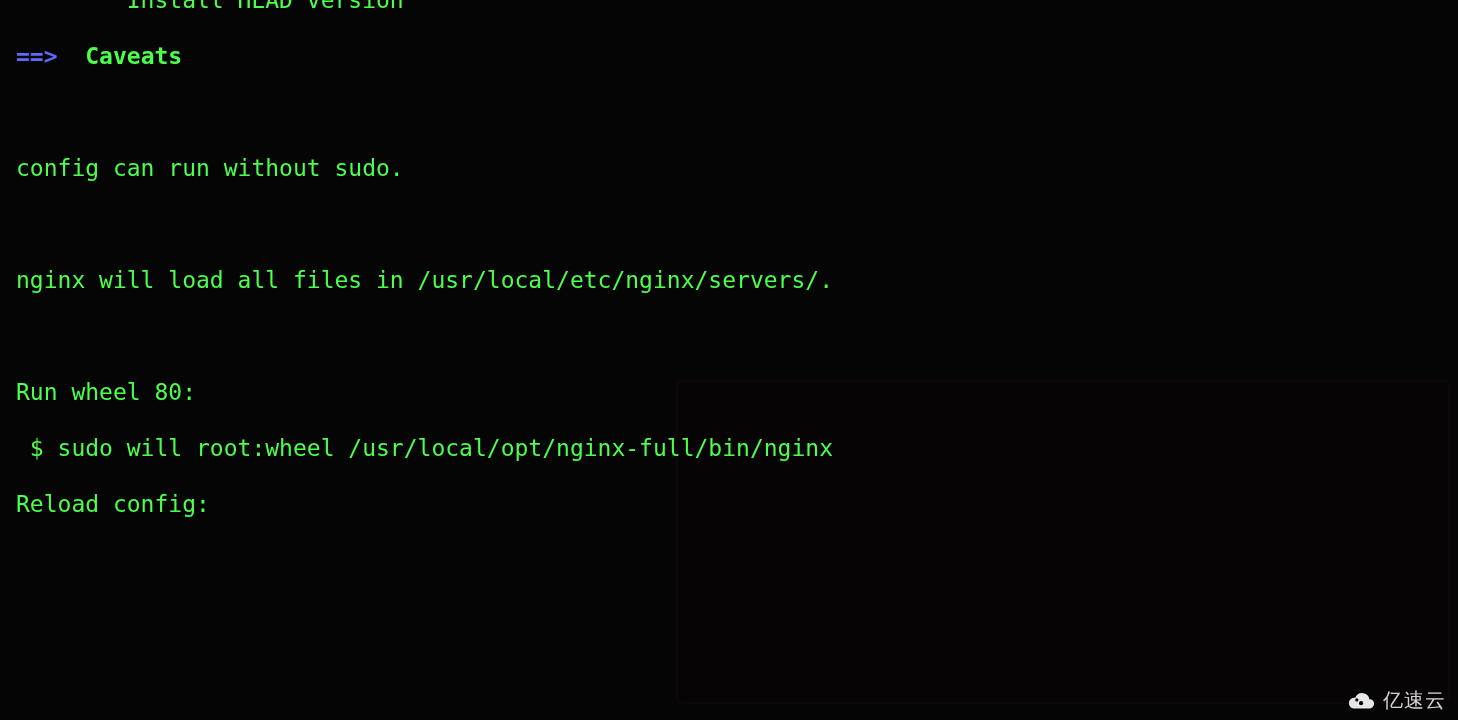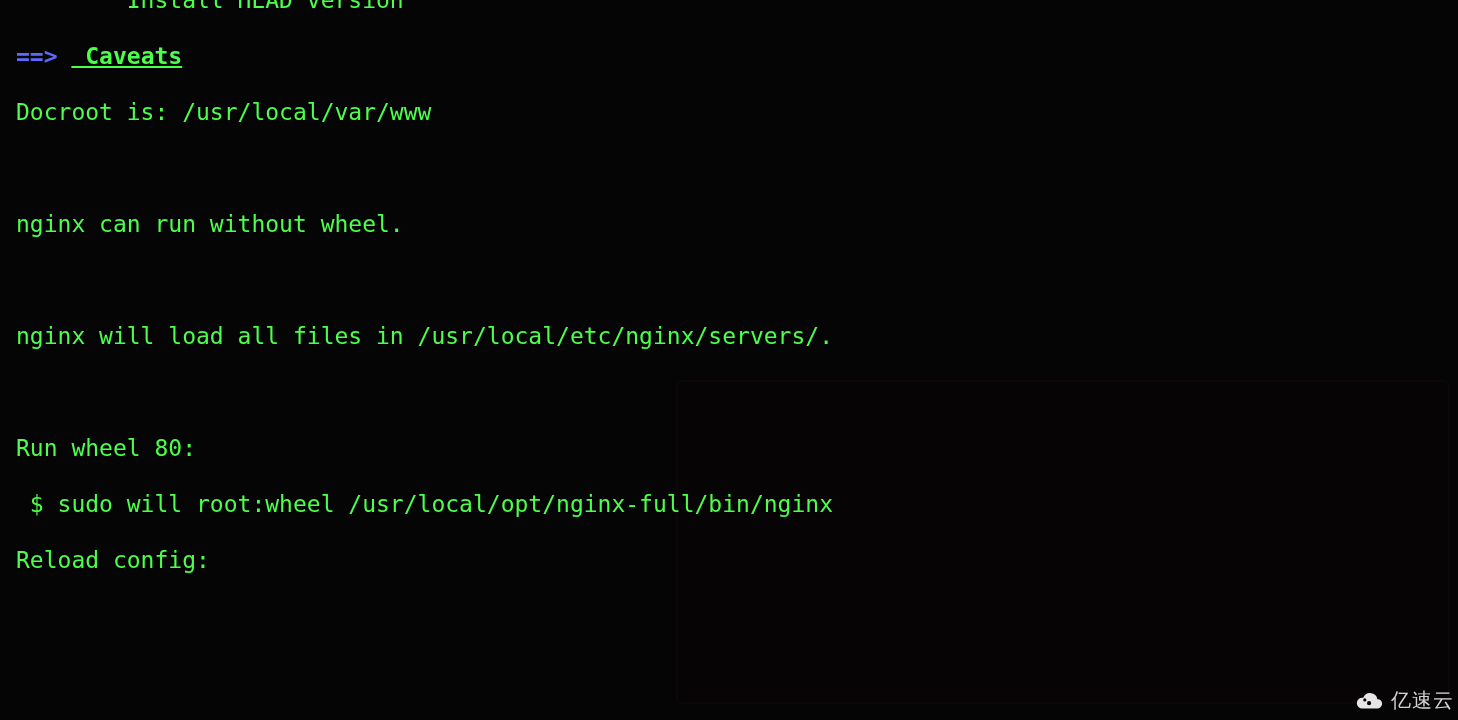--- a/index.html
+++ b/index.html
@@ -17,21 +17,21 @@
     line-height: 28px;
     color: #4bff4b;
     white-space: pre;
     padding: 0 0 0 16px;
     margin: 0;
     position: relative;
     z-index: 2;
   }
   .line { display: block; }
   .blue-arrow { color: #5b6cfd; font-weight: bold; }
-  .bold-header { font-weight: 800; letter-spacing: 0px; text-decoration: underline;}
+  .bold-header { font-weight: 800; letter-spacing: 0px;}
   .partial-top { margin-top: -14px; } 
   .bg-shadow {
     position: absolute;
     left: 0; top: 0; right: 0; bottom: 0;
     background: #050505;
     z-index: 0;
   }
   .bg-ghost {
     position: absolute;
     right: 0;
@@ -48,21 +48,21 @@
     top: 380px;
     right: 8px;
     width: 770px;
     height: 320px;
     border: 2px solid rgba(160,50,50,0.05);
     border-radius: 6px;
     background: rgba(80,20,20,0.02);
   }
   .watermark {
     position: absolute;
-    right: 4px;
+    right: 12px;
     bottom: 6px;
     z-index: 5;
     display: flex;
     align-items: center;
     gap: 6px;
     color: #e9e9e9;
     font-family: "Helvetica Neue", Arial, sans-serif;
     opacity: 0.9;
     pointer-events: none;
   }
@@ -83,23 +83,22 @@
 <body>
 
 <div class="bg-shadow"></div>
 
 <div class="bg-ghost">
   <div class="ghost-box"></div>
 </div>
 
 <pre class="terminal" id="terminal"><span class="line partial-top"><span>        Install HEAD version</span></span>
 <span class="line"><span class="blue-arrow">==&gt; </span><span class="bold-header"> Caveats</span></span>
-<span class="line"><span>Docroot is: /usr/local/var/www</span></span>
 <span class="line"><span> </span></span>
-<span class="line"><span>nginx can run without wheel.</span></span>
+<span class="line"><span>config can run without sudo.</span></span>
 <span class="line"><span> </span></span>
 <span class="line"><span>nginx will load all files in /usr/local/etc/nginx/servers/.</span></span>
 <span class="line"><span> </span></span>
 <span class="line"><span>Run wheel 80:</span></span>
 <span class="line"><span> $ sudo will root:wheel /usr/local/opt/nginx-full/bin/nginx</span></span>
 <span class="line"><span>Reload config:</span></span>
 
 
 
 

